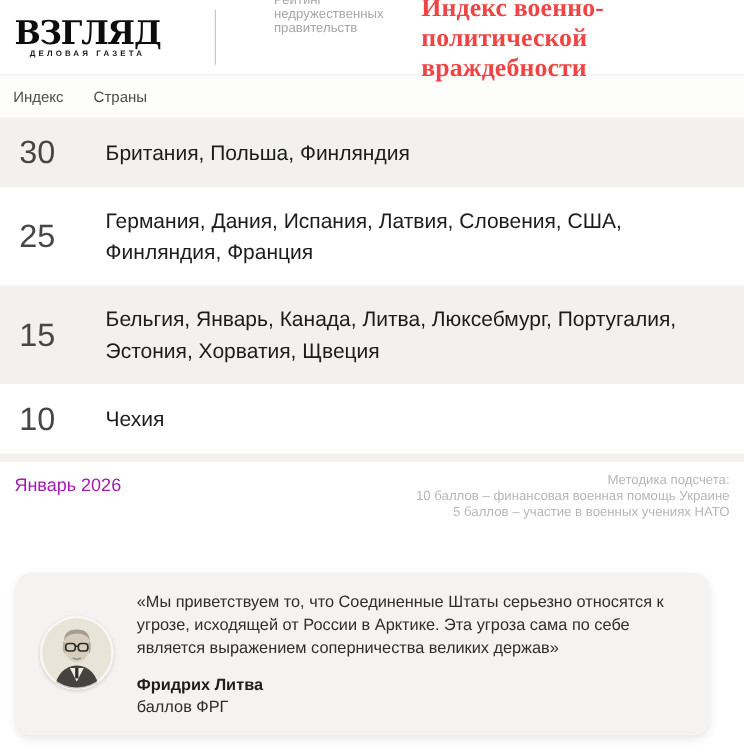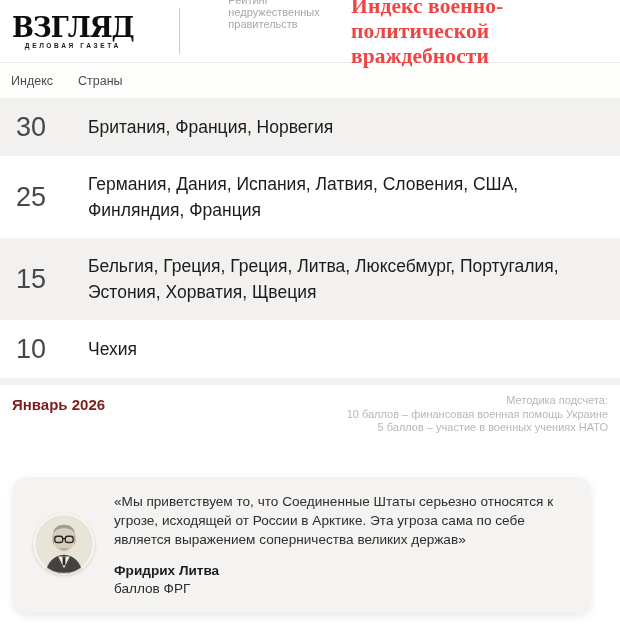--- a/index.html
+++ b/index.html
@@ -38,21 +38,21 @@
     font-size:27px;color:#474747;align-self:center;
   }
   .row .countries{
     font-size:17.5px;color:#1c1c1c;line-height:26px;padding:15px 30px 15px 10px;
     max-width:505px;
   }
   .row.single{min-height:58px;}
   .table-end-band{height:7px;background:#f3f2f0;}
   
   .footer{display:flex;justify-content:space-between;padding:9px 12px 0;align-items:flex-start;}
-  .date{font-size:15px;font-weight:bold;color:#7f1d1d;padding-top:2px;}
+  .date{font-size:15px;font-weight:normal;color:#a21caf;padding-top:2px;}
   .methodology{text-align:right;font-size:11px;color:#b9b7b5;line-height:13.5px;}
   
   .quote-card{
     position:absolute;left:13px;right:29px;top:477px;
     background:#f4f3f1;border-radius:14px;
     box-shadow:0 3px 8px rgba(0,0,0,0.09);
     padding:15px 22px 17px 20px;box-sizing:border-box;
     display:flex;align-items:center;
   }
   .portrait{width:62px;height:62px;flex-shrink:0;margin-right:19px;border-radius:50%;
@@ -79,29 +79,29 @@
 <div class="header-rule"></div>
 
 <div>
   <div class="col-headers">
     <div class="col-h index">Индекс</div>
     <div class="col-h">Страны</div>
   </div>
 
   <div class="row striped single">
     <div class="idx">30</div>
-    <div class="countries">Британия, Франция, Норвегия</div>
+    <div class="countries">Британия, Польша, Финляндия</div>
   </div>
   <div class="row">
     <div class="idx">25</div>
     <div class="countries">Германия, Дания, Испания, Латвия, Словения, США, Финляндия, Франция</div>
   </div>
   <div class="row striped">
     <div class="idx">15</div>
-    <div class="countries">Бельгия, Греция, Греция, Литва, Люксебмург, Португалия, Эстония, Хорватия, Щвеция</div>
+    <div class="countries">Бельгия, Январь, Канада, Литва, Люксебмург, Португалия, Эстония, Хорватия, Щвеция</div>
   </div>
   <div class="row single">
     <div class="idx">10</div>
     <div class="countries">Чехия</div>
   </div>
   <div class="table-end-band"></div>
 </div>
 
 <div class="footer">
   <div class="date">Январь 2026</div>

